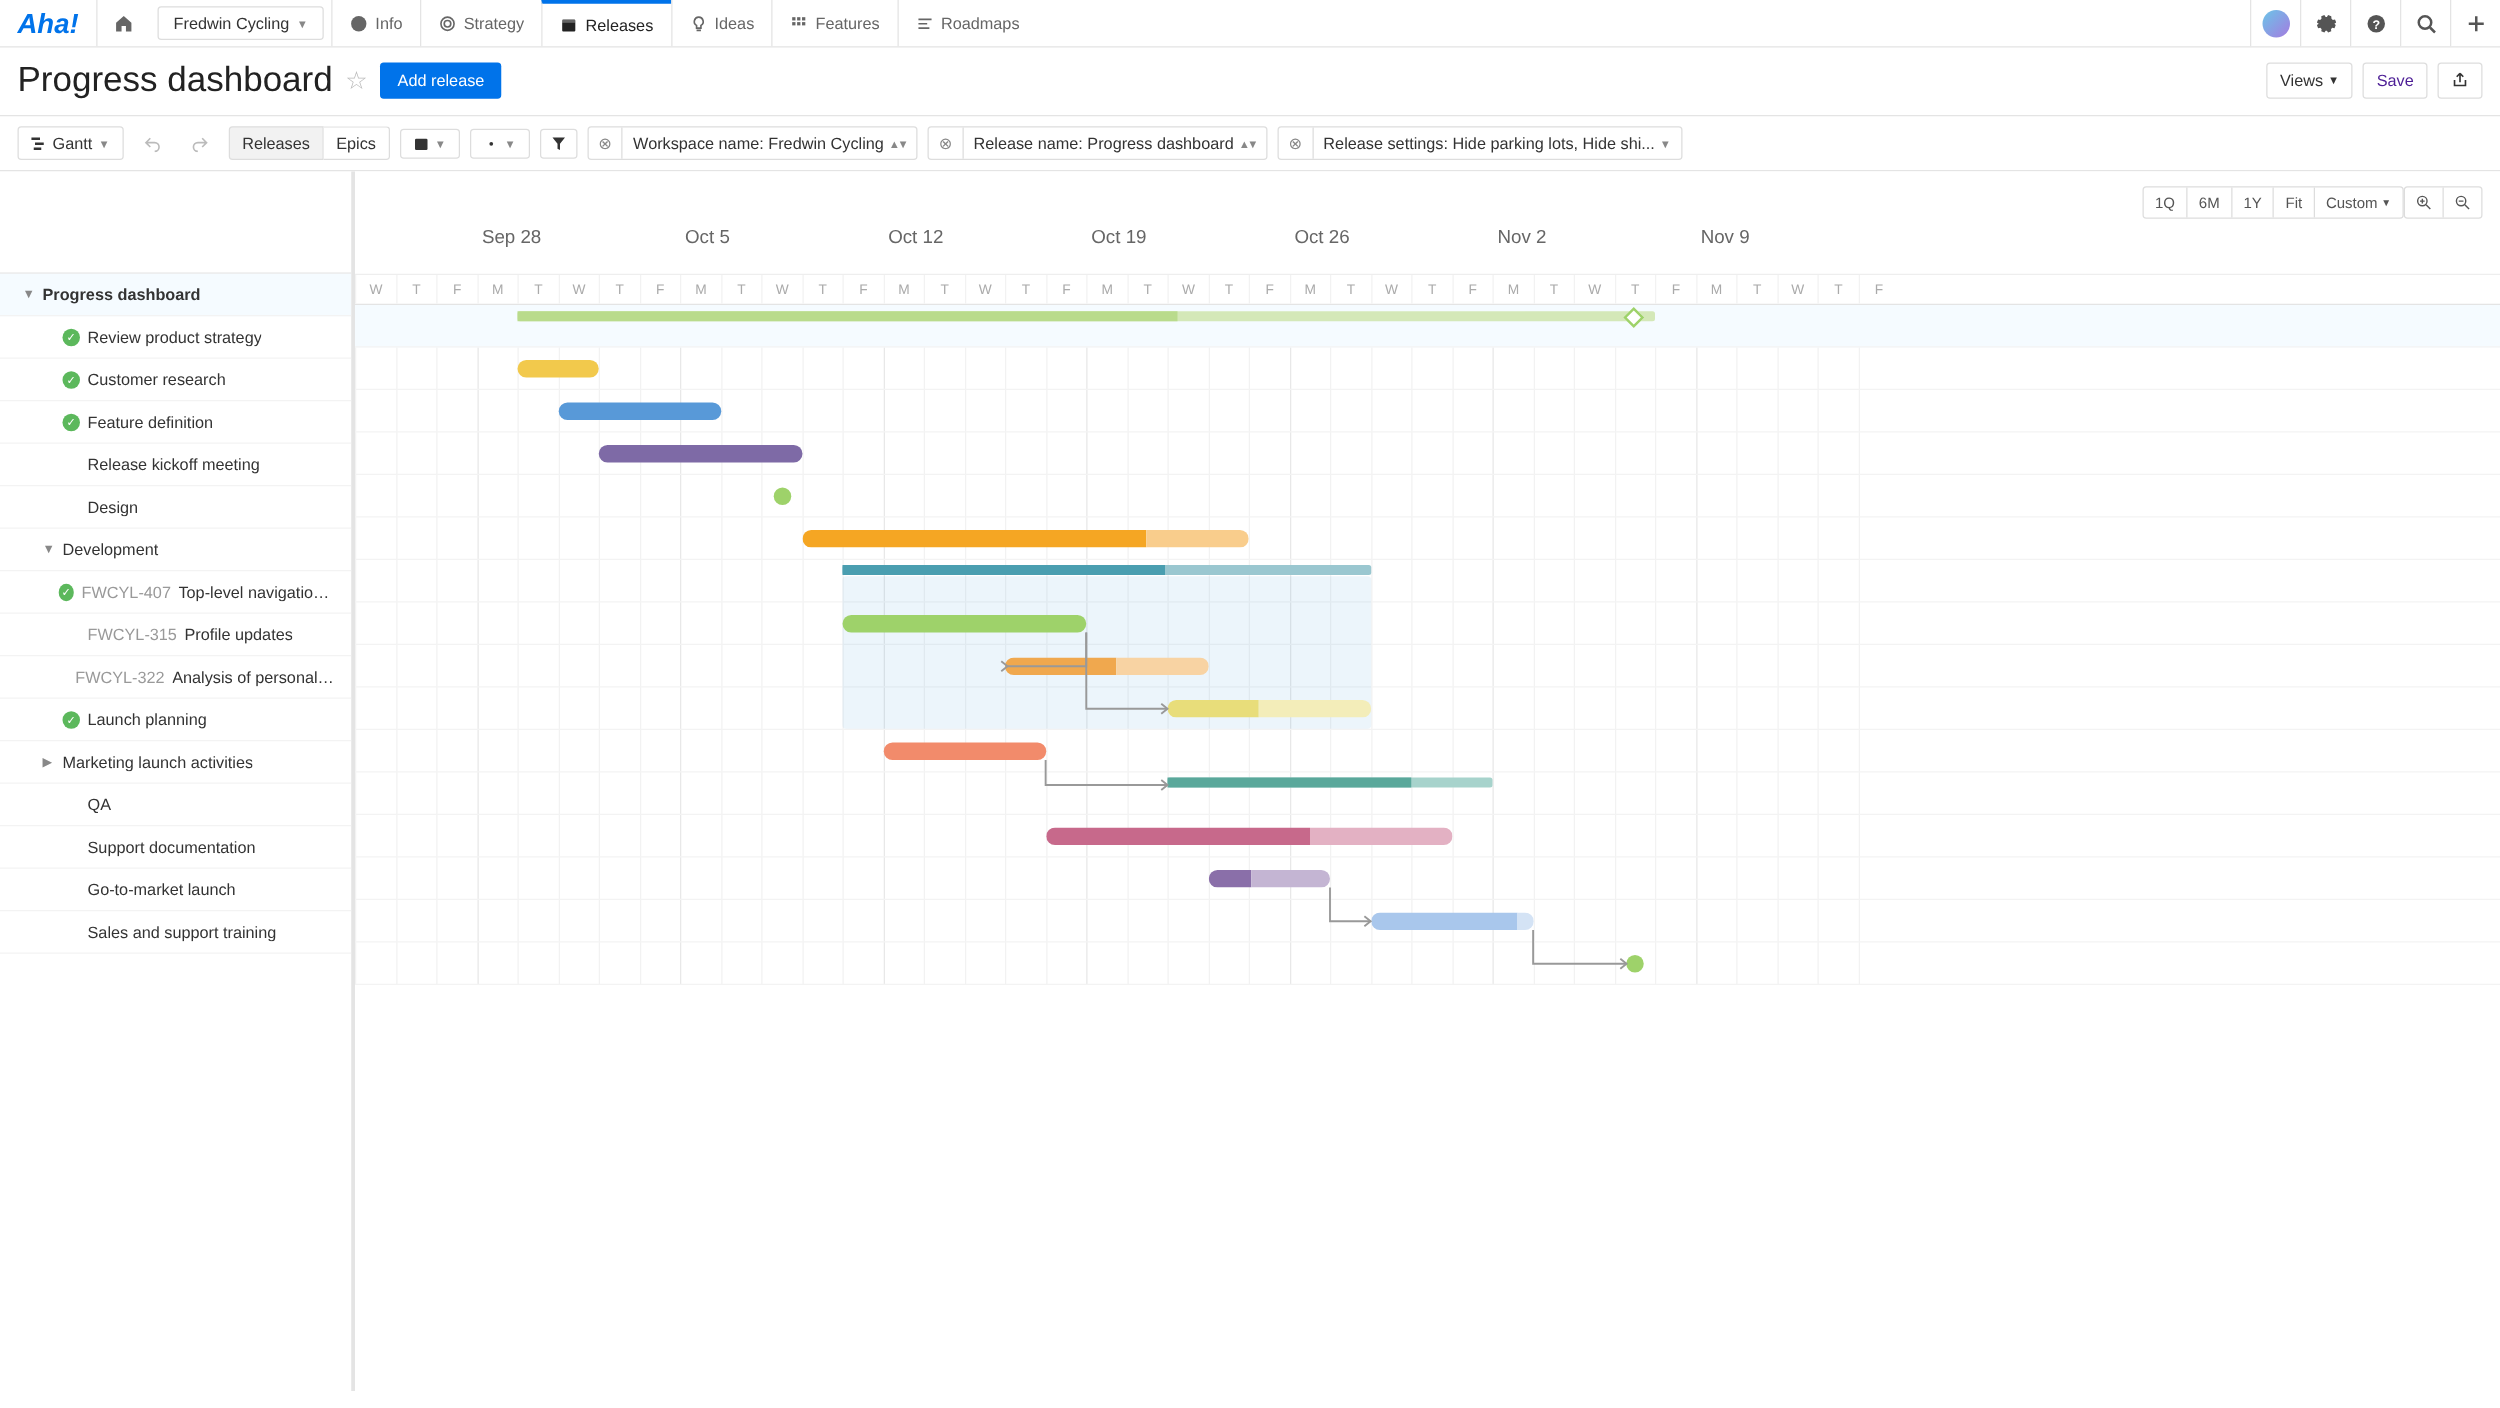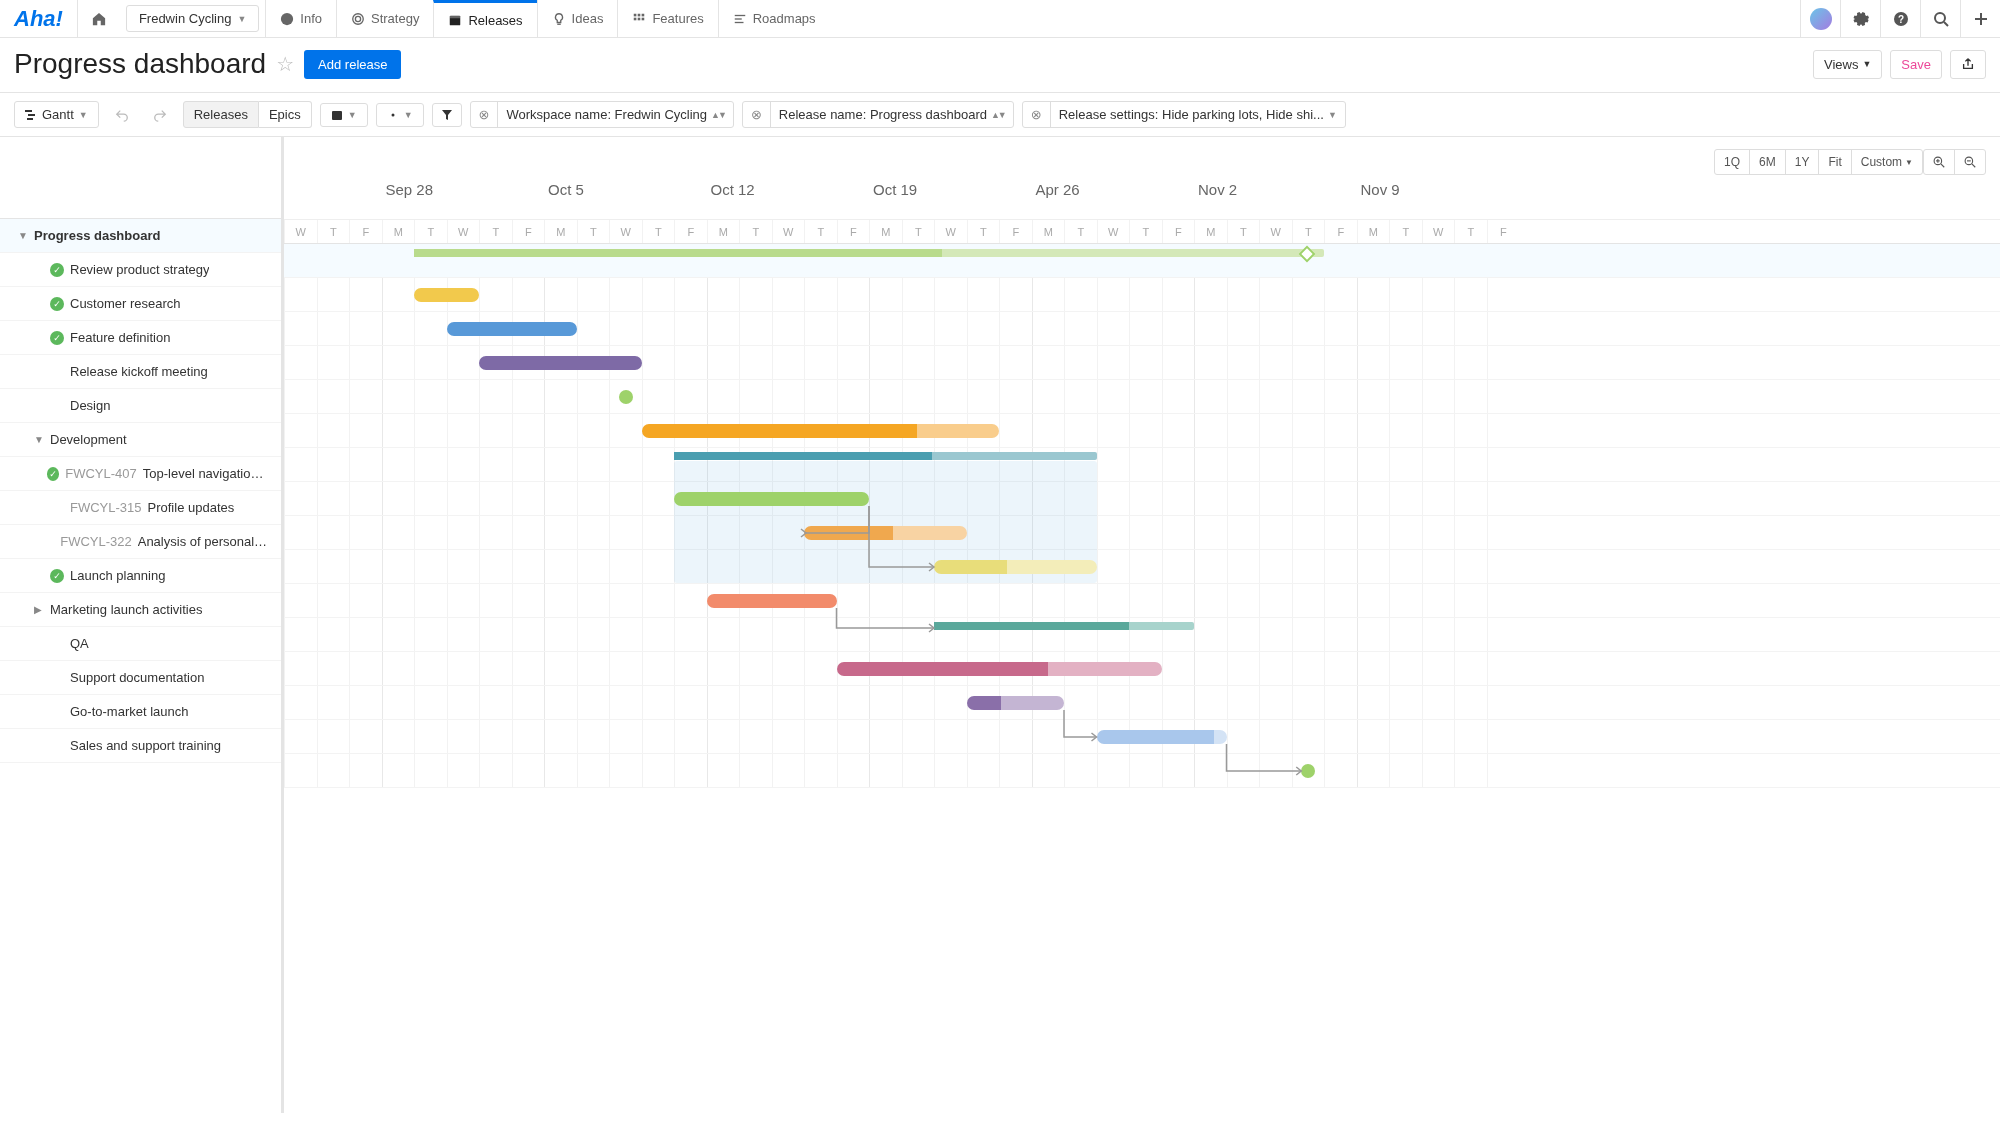--- a/index.html
+++ b/index.html
@@ -15,21 +15,21 @@
 .avatar { width: 22px; height: 22px; border-radius: 50%; background: linear-gradient(135deg,#6bc5e8,#a47be0); }
 .workspace-sel { display: flex; align-items: center; padding: 0 12px; border: 1px solid #ddd; border-radius: 3px; margin: 5px 6px; cursor: pointer; gap: 6px; color: #333; }
 .subhdr { padding: 10px 14px 12px; border-bottom: 1px solid #e4e4e4; }
 .crumb { font-size: 12px; color: #999; margin-bottom: 2px; }
 .title-row { display: flex; align-items: center; gap: 10px; }
 .page-title { font-size: 28px; font-weight: 400; color: #222; }
 .star { color: #bbb; font-size: 20px; cursor: pointer; }
 .primary-btn { background: #0073ea; color: #fff; border: none; padding: 7px 14px; border-radius: 3px; cursor: pointer; font-size: 13px; }
 .hdr-right { margin-left: auto; display: flex; gap: 8px; }
 .btn-outline { border: 1px solid #ddd; background: #fff; border-radius: 3px; padding: 6px 10px; cursor: pointer; color: #333; display: flex; align-items: center; gap: 4px; }
-.btn-outline.disabled { color: #ec4899; }
+.btn-outline.disabled { color: #4c1d95; }
 .toolbar { display: flex; align-items: center; gap: 8px; padding: 8px 14px; border-bottom: 1px solid #e4e4e4; flex-wrap: wrap; }
 .tb-btn { border: 1px solid #ddd; background: #fff; border-radius: 3px; padding: 5px 10px; cursor: pointer; color: #333; display: flex; align-items: center; gap: 5px; font-size: 13px; }
 .tb-btn.icon-only { padding: 5px 8px; }
 .tb-group { display: flex; }
 .tb-group .tb-btn { border-radius: 0; border-left: none; }
 .tb-group .tb-btn:first-child { border-left: 1px solid #ddd; border-radius: 3px 0 0 3px; }
 .tb-group .tb-btn:last-child { border-radius: 0 3px 3px 0; }
 .tb-btn.active { background: #f2f2f2; }
 .tb-btn.plain { border: none; color: #bbb; }
 .filter-chip { border: 1px solid #ddd; border-radius: 3px; display: flex; align-items: center; padding: 0; }
@@ -373,21 +373,21 @@
           </div>
         </div>
     </div>
     <div class="right-pane">
       <div class="timeline-hdr">
         <div class="week-row" id="week-labels" style="height: 34px;">
             <div class="week-lbl" style="left: 101.5px;">Sep 28</div>
             <div class="week-lbl" style="left: 264px;">Oct 5</div>
             <div class="week-lbl" style="left: 426.5px;">Oct 12</div>
             <div class="week-lbl" style="left: 589px;">Oct 19</div>
-            <div class="week-lbl" style="left: 751.5px;">Apr 26</div>
+            <div class="week-lbl" style="left: 751.5px;">Oct 26</div>
             <div class="week-lbl" style="left: 914px;">Nov 2</div>
             <div class="week-lbl" style="left: 1076.5px;">Nov 9</div>
           </div>
         <div class="day-row" id="day-cells">
             <div class="day-cell">W</div>
             <div class="day-cell">T</div>
             <div class="day-cell">F</div>
             <div class="day-cell">M</div>
             <div class="day-cell">T</div>
             <div class="day-cell">W</div>

